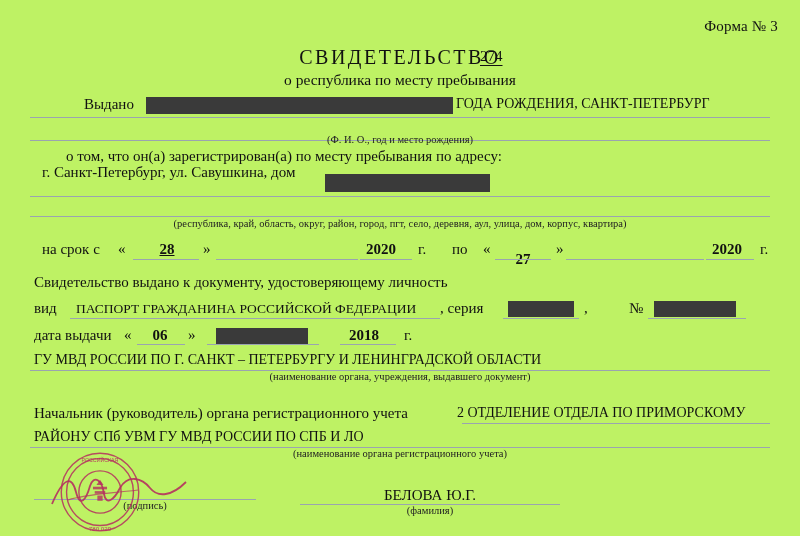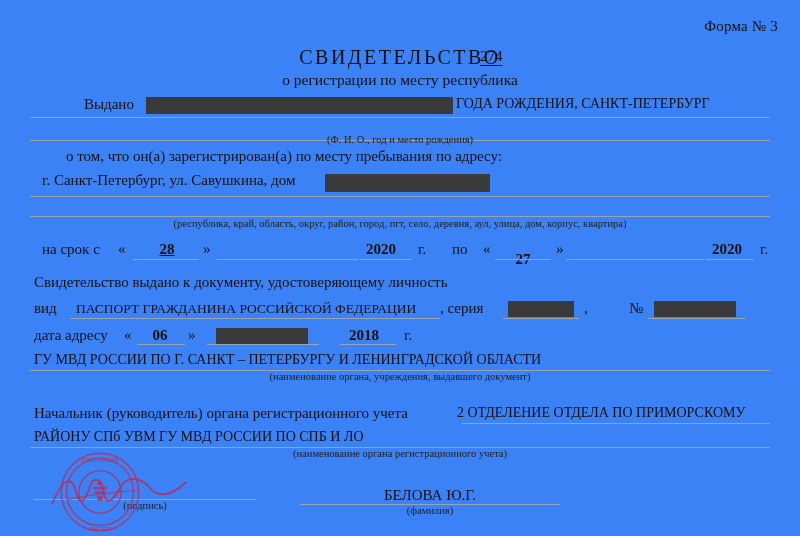--- a/index.html
+++ b/index.html
@@ -8,21 +8,21 @@
     background: #ffffff;
   }
   body {
     font-family: "Liberation Serif", serif;
     color: #111111;
   }
   #doc {
     position: relative;
     width: 800px;
     height: 536px;
-    background: #3b82f6;
+    background: #bef264;
     overflow: hidden;
   }
   .abs { position: absolute; }
   .form-no {
     right: 22px;
     top: 18px;
     font-size: 15px;
     letter-spacing: 0.2px;
   }
   .title-main {
@@ -76,33 +76,33 @@
 </style>
 </head>
 <body>
 
 <div id="doc">
 
   <div class="abs form-no">Форма № 3</div>
 
   <div class="abs title-main">СВИДЕТЕЛЬСТВО</div>
   <div class="abs title-number">274</div>
-  <div class="abs title-sub">о регистрации по месту республика</div>
+  <div class="abs title-sub">о республика по месту пребывания</div>
 
   <div class="abs lbl" style="left:84px; top:96px;">Выдано</div>
   <div class="abs blk" style="left:146px; top:97px; width:307px; height:17px;"></div>
   <div class="abs lbl" style="left:456px; top:96px; font-size:14px;">ГОДА РОЖДЕНИЯ, САНКТ-ПЕТЕРБУРГ</div>
   <div class="abs rule" style="left:30px; top:117px; width:740px;"></div>
 
   <div class="abs rule" style="left:30px; top:140px; width:740px;"></div>
   <div class="abs small-note" style="left:30px; top:134px; width:740px;">(Ф. И. О., год и место рождения)</div>
 
   <div class="abs lbl" style="left:26px; top:148px;margin-left:40px;">о том, что он(а) зарегистрирован(а) по месту пребывания по адресу:</div>
 
-  <div class="abs lbl" style="left:42px; top:172px;">г. Санкт-Петербург, ул. Савушкина, дом</div>
+  <div class="abs lbl" style="left:42px; top:164px;">г. Санкт-Петербург, ул. Савушкина, дом</div>
   <div class="abs blk" style="left:325px; top:174px; width:165px; height:18px;"></div>
   <div class="abs rule" style="left:30px; top:196px; width:740px;"></div>
 
   <div class="abs rule" style="left:30px; top:216px; width:740px;"></div>
   <div class="abs small-note" style="left:30px; top:218px; width:740px;">(республика, край, область, округ, район, город, пгт, село, деревня, аул, улица, дом, корпус, квартира)</div>
 
   <div class="abs lbl" style="left:42px; top:241px;">на срок с</div>
   <div class="abs lbl" style="left:118px; top:241px;">«</div>
   <div class="abs lbl" style="left:140px; top:241px; width:54px; text-align:center; font-weight:bold; font-size:15px;text-decoration:underline;">28</div>
   <div class="abs rule" style="left:133px; top:259px; width:66px;"></div>
@@ -127,21 +127,21 @@
   <div class="abs lbl" style="left:76px; top:301px; font-size:13.5px;">ПАСПОРТ ГРАЖДАНИНА РОССИЙСКОЙ ФЕДЕРАЦИИ</div>
   <div class="abs rule" style="left:70px; top:318px; width:370px;"></div>
   <div class="abs lbl" style="left:440px; top:300px;">, серия</div>
   <div class="abs blk" style="left:508px; top:301px; width:66px; height:16px;"></div>
   <div class="abs rule" style="left:503px; top:318px; width:76px;"></div>
   <div class="abs lbl" style="left:584px; top:300px;">,</div>
   <div class="abs lbl" style="left:629px; top:300px;">№</div>
   <div class="abs blk" style="left:654px; top:301px; width:82px; height:16px;"></div>
   <div class="abs rule" style="left:648px; top:318px; width:98px;"></div>
 
-  <div class="abs lbl" style="left:34px; top:327px;">дата адресу</div>
+  <div class="abs lbl" style="left:34px; top:327px;">дата выдачи</div>
   <div class="abs lbl" style="left:124px; top:327px;">«</div>
   <div class="abs lbl" style="left:140px; top:327px; width:40px; text-align:center; font-weight:bold;">06</div>
   <div class="abs rule" style="left:137px; top:344px; width:48px;"></div>
   <div class="abs lbl" style="left:188px; top:327px;">»</div>
   <div class="abs blk" style="left:216px; top:328px; width:92px; height:16px;"></div>
   <div class="abs rule" style="left:207px; top:344px; width:112px;"></div>
   <div class="abs lbl" style="left:349px; top:327px; font-weight:bold;">2018</div>
   <div class="abs rule" style="left:340px; top:344px; width:56px;"></div>
   <div class="abs lbl" style="left:404px; top:327px;">г.</div>
 

